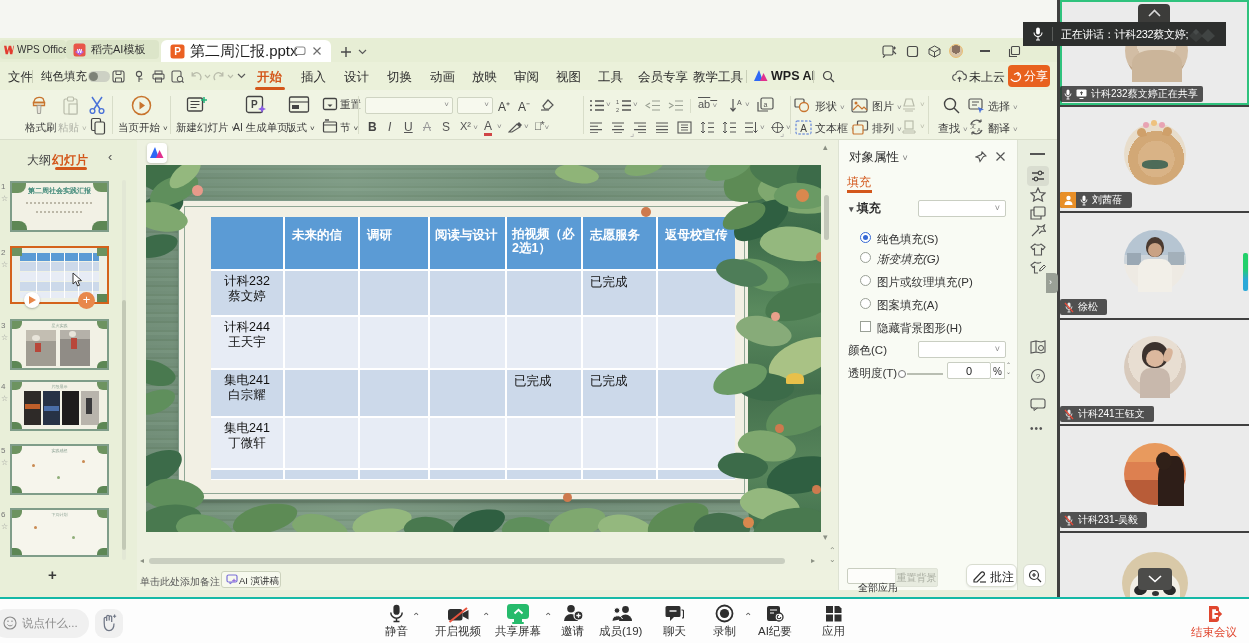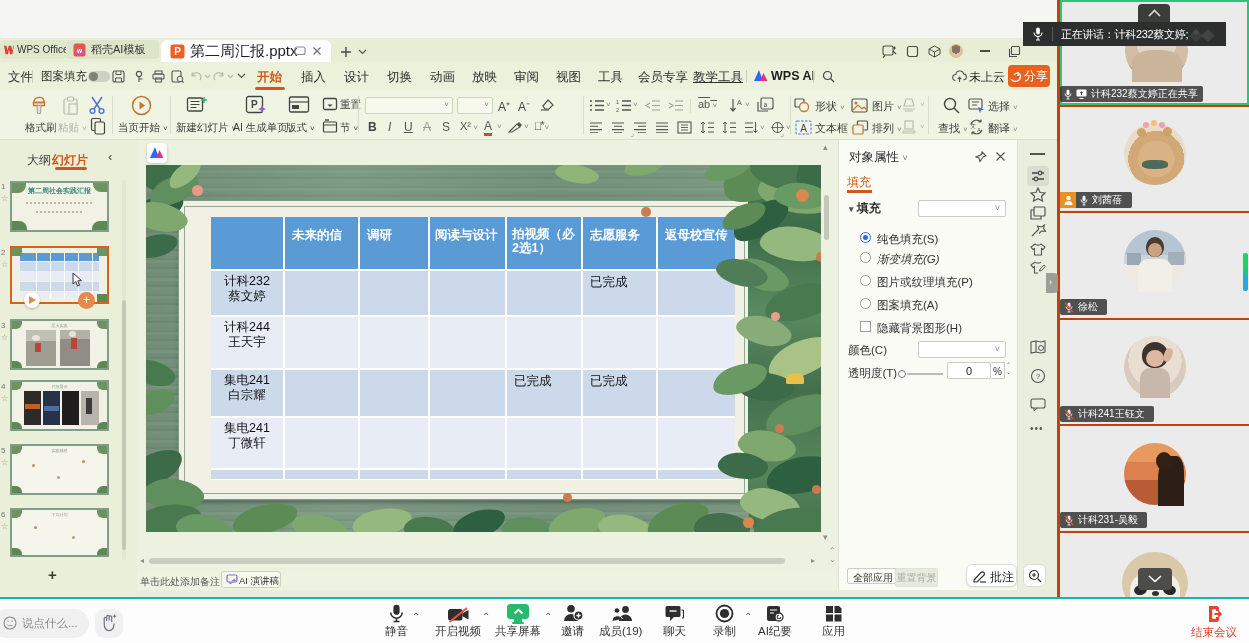--- a/index.html
+++ b/index.html
@@ -40,21 +40,21 @@
 
 #notesbar { left:137px; top:570px; width:701px; height:20px; background:#eef2e0; font-size:11px; color:#5a5a5a; }
 
 
 #props { left:838px; top:140px; width:179px; height:450px; background:#f9fbf4; border-left:1px solid #dde2d3; font-size:11.5px; color:#333; }
 
 
 #iconstrip { left:1017px; top:140px; width:40px; height:450px; background:#e9eedf; border-left:1px solid #dde2d3; }
 
 
-#rightpanel { left:1057px; top:0; width:192px; height:597px; background:#c2410c; }
+#rightpanel { left:1057px; top:0; width:192px; height:597px; background:#404040; }
 .tile { position:absolute; left:3px; width:189px; background:#ebebeb; overflow:hidden; }
 .vlabel { position:absolute; left:3px; bottom:4px; height:16px; background:rgba(45,45,45,0.82); border-radius:2px; color:#fff; font-size:10px; display:flex; align-items:center; padding:0 5px 0 4px; white-space:nowrap; }
 
 
 #bottombar { left:0; top:597px; width:1249px; height:46px; background:#fdfdfd; border-top:2px solid #14b8a6; }
 
 
 #tooltip { left:1023px; top:22px; width:203px; height:24px; background:#2d2f2e; color:#fff; font-size:11px; display:flex; align-items:center; z-index:60; letter-spacing:-0.3px; }
 #uptab { left:1138px; top:4px; width:32px; height:18px; background:#3c3c3a; border-radius:4px 4px 0 0; z-index:59; }
 </style>
@@ -92,21 +92,21 @@
   <svg width="12" height="12" viewBox="0 0 12 12" style="position:absolute;left:340px;top:8px">
       <path d="M6 1 V11 M1 6 H11" stroke="#4a4a4a" stroke-width="1.4"></path>
     </svg>
   <svg width="9" height="6" viewBox="0 0 9 6" style="position:absolute;left:358px;top:11px">
       <path d="M1 1 L4.5 4.5 L8 1" fill="none" stroke="#5a5a5a" stroke-width="1.2"></path>
     </svg>
 </div>
 <div class="abs" id="menurow">
   <span class="mi" style="left:8px;">文件</span>
   <div style="position:absolute;left:32px;top:8px;width:1px;height:13px;background:#c9cfb8;"></div>
-  <span class="mi" style="left:41px;font-size:11.5px;">图案填充</span>
+  <span class="mi" style="left:41px;font-size:11.5px;">纯色填充</span>
   <div style="position:absolute;left:88px;top:9px;width:22px;height:11px;border-radius:6px;background:#cdd1c4;">
       <div style="position:absolute;left:1px;top:1px;width:9px;height:9px;border-radius:50%;background:#7d8277;"></div>
     </div>
 
   <svg class="mi" style="left:112px;top:8px" width="13" height="13" viewBox="0 0 13 13">
       <rect x="1" y="1" width="11" height="11" rx="2" fill="none" stroke="#555" stroke-width="1.1"></rect>
       <path d="M4 1 v3.5 h5 V1 M3.5 12 v-4 h6 v4" fill="none" stroke="#555" stroke-width="1"></path>
     </svg>
   <svg class="mi" style="left:133px;top:8px" width="12" height="13" viewBox="0 0 12 13">
       <circle cx="6" cy="4" r="2.6" fill="none" stroke="#555" stroke-width="1.1"></circle>
@@ -142,21 +142,21 @@
   <div style="position:absolute;left:255px;top:25px;width:30px;height:3px;background:#d3571b;border-radius:2px;"></div>
   <span class="mi" style="left:301px;">插入</span>
   <span class="mi" style="left:344px;">设计</span>
   <span class="mi" style="left:387px;">切换</span>
   <span class="mi" style="left:430px;">动画</span>
   <span class="mi" style="left:472px;">放映</span>
   <span class="mi" style="left:514px;">审阅</span>
   <span class="mi" style="left:556px;">视图</span>
   <span class="mi" style="left:598px;">工具</span>
   <span class="mi" style="left:638px;">会员专享</span>
-  <span class="mi" style="left:693px;text-decoration:underline;">教学工具</span>
+  <span class="mi" style="left:693px;">教学工具</span>
   <div style="position:absolute;left:746px;top:8px;width:1px;height:13px;background:#c9cfb8;"></div>
   <svg class="mi" style="left:754px;top:8px" width="14" height="12" viewBox="0 0 14 12">
       <path d="M0 11 L5 0 L9 11 Z" fill="#2f68f5"></path>
       <path d="M6 11 L9.5 3 L13.5 11 Z" fill="#e0318e"></path>
     </svg>
   <span class="mi" style="left:771px;font-weight:bold;color:#1f1f1f;">WPS AI</span>
   <div style="position:absolute;left:813px;top:8px;width:1px;height:13px;background:#c9cfb8;"></div>
   <svg class="mi" style="left:822px;top:8px" width="13" height="13" viewBox="0 0 13 13">
       <circle cx="5.5" cy="5.5" r="4" fill="none" stroke="#444" stroke-width="1.2"></circle>
       <path d="M8.5 8.5 L12 12" stroke="#444" stroke-width="1.2"></path>
@@ -691,21 +691,21 @@
     </svg>
   <svg style="position:absolute;left:12px;top:258px" width="16" height="13" viewBox="0 0 16 13">
       <rect x="1" y="1" width="14" height="9" rx="2" fill="none" stroke="#555" stroke-width="1.1"></rect>
       <path d="M4 10 v2.5 L7.5 10" fill="none" stroke="#555" stroke-width="1"></path>
     </svg>
   <span style="position:absolute;left:12px;top:283px;font-size:10px;color:#555;letter-spacing:1px;">•••</span>
 </div>
 <div class="abs" style="left:1046px;top:273px;width:12px;height:20px;background:#9aa096;border-radius:0 4px 4px 0;z-index:5;">
     <span style="position:absolute;left:3px;top:4px;font-size:9px;color:#fff;">›</span>
   </div>
-<div class="abs" style="left:847px;top:568px;width:52px;height:16px;background:#fdfdfa;border:1px solid #c9cec0;border-radius:2px;font-size:10px;color:#333;text-align:center;padding-top:2px;z-index:5;white-space:nowrap;">全部应用</div>
+<div class="abs" style="left:847px;top:568px;width:52px;height:16px;background:#fdfdfa;border:1px solid #c9cec0;border-radius:2px;font-size:10px;color:#333;text-align:right;padding-top:12px;z-index:5;white-space:nowrap;">全部应用</div>
 <div class="abs" style="left:895px;top:568px;width:43px;height:19px;background:#e7ebdf;border:1px solid #dfe3d7;border-radius:2px;font-size:10px;color:#abafa3;text-align:center;padding-top:2px;z-index:5;white-space:nowrap;">重置背景</div>
 <div class="abs" style="left:966px;top:564px;width:51px;height:23px;background:#fff;border:1px solid #d9ddd0;border-radius:6px;z-index:5;box-shadow:0 1px 2px rgba(0,0,0,.08);">
   <svg style="position:absolute;left:6px;top:5px" width="14" height="13" viewBox="0 0 14 13">
       <path d="M1 10 L8 2.5 a1.8 1.8 0 0 1 2.8 0 a1.8 1.8 0 0 1 0 2.8 L4 12 H1 Z" fill="none" stroke="#333" stroke-width="1.2"></path>
       <path d="M7 12 h6" stroke="#333" stroke-width="1.2"></path>
     </svg>
   <span style="position:absolute;left:23px;top:4px;font-size:12px;color:#222;">批注</span>
 </div>
 <div class="abs" style="left:1023px;top:564px;width:23px;height:23px;background:#fff;border:1px solid #d9ddd0;border-radius:6px;z-index:5;">
   <svg style="position:absolute;left:4px;top:4px" width="14" height="14" viewBox="0 0 14 14">

